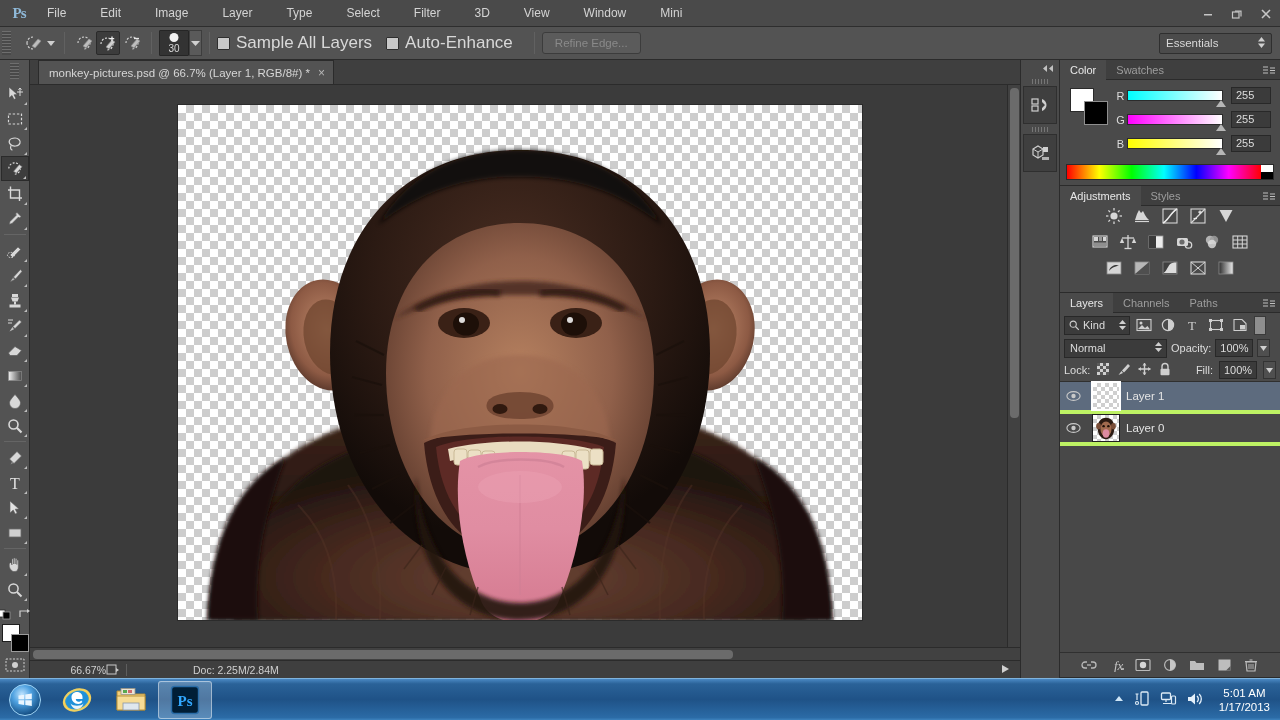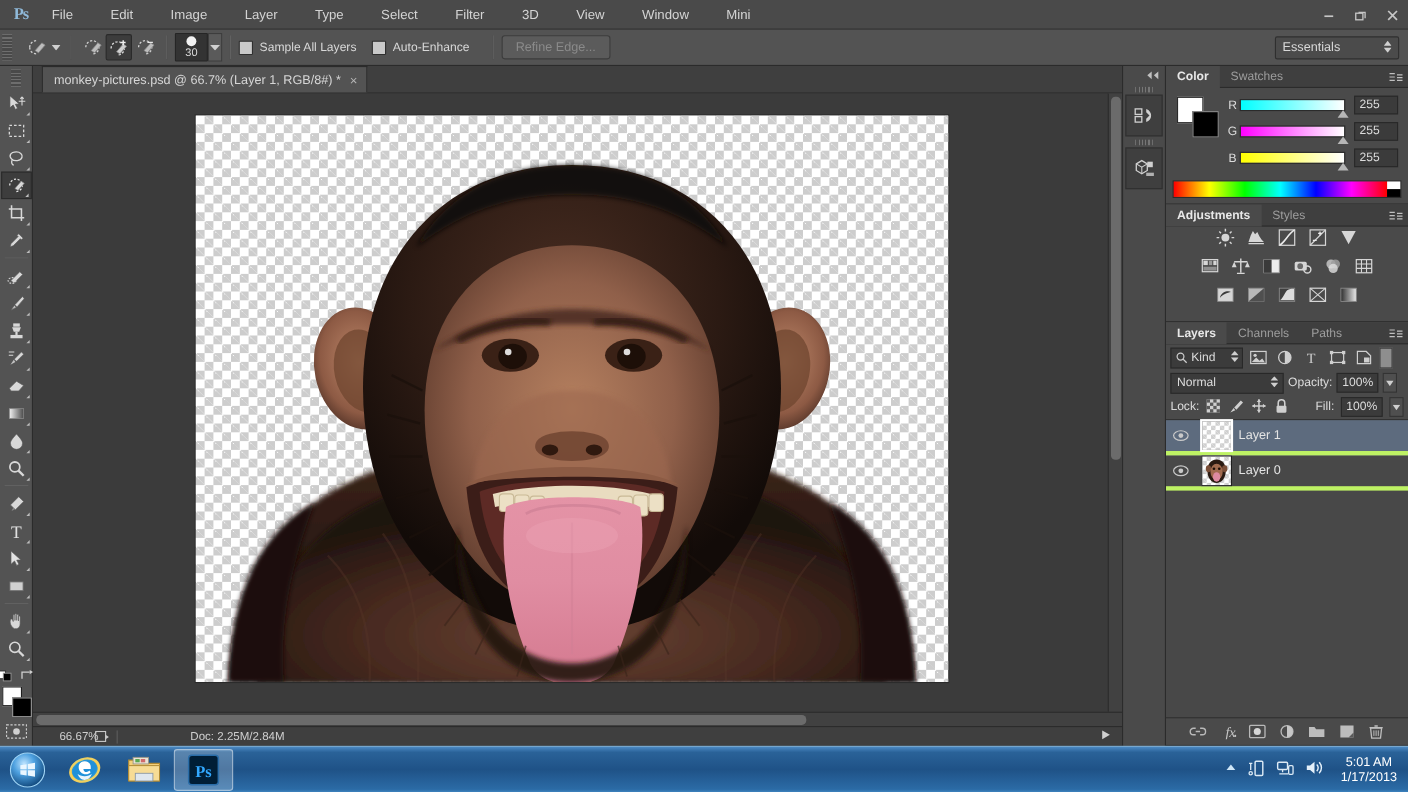--- a/index.html
+++ b/index.html
@@ -53,21 +53,21 @@
     display: flex; flex-direction: column; align-items: center; justify-content: flex-end;
     position: relative; border-radius: 1px;
   }
   .brush-dot { position: absolute; top: 2px; left: 50%; transform: translateX(-50%);
     width: 9px; height: 9px; border-radius: 50%; background: #f2f2f2; }
   .brush-num { font-size: 10px; color: #d8d8d8; line-height: 10px; padding-bottom: 1px; }
   .spinner { width: 13px; height: 26px; background: #5a5a5a; border: 1px solid #3d3d3d;
     display: flex; flex-direction: column; align-items: center; justify-content: center; }
   .checkbox { width: 13px; height: 13px; background: #c9c9c9; border: 1px solid #2f2f2f;
     border-radius: 1px; margin-right: 6px; }
-  .ob-label { font-size: 11px; color: #d8d8d8; margin-right: 14px; }
+  .ob-label { font-size: 17px; color: #d8d8d8; margin-right: 14px; }
   .ob-field { display: flex; align-items: center; }
   .refine-btn {
     height: 22px; padding: 0 12px; background: #5b5b5b;
     border: 1px solid #3c3c3c; border-radius: 3px; color: #8a8a8a;
     font-size: 11.5px; display: flex; align-items: center;
   }
   .workspace-select {
     position: absolute; right: 8px; height: 21px; width: 113px;
     background: #4b4b4b; border: 1px solid #2f2f2f; border-radius: 2px;
     display: flex; align-items: center; padding: 0 6px; color: #d8d8d8; font-size: 11.5px;
@@ -127,21 +127,21 @@
     background: #6b6b6b; border-radius: 4px; }
   .scrollbar-h { position: absolute; left: 0; bottom: 18px; width: 990px; height: 13px;
     background: #414141; border-top: 1px solid #2b2b2b; }
   .scroll-thumb-h { position: absolute; top: 2px; left: 3px; width: 700px; height: 9px;
     background: #6b6b6b; border-radius: 4px; }
   .statusbar {
     position: absolute; left: 0; bottom: 0; width: 990px; height: 18px;
     background: #3f3f3f; display: flex; align-items: center;
     border-top: 1px solid #2b2b2b; font-size: 10.5px; color: #cfcfcf;
   }
-  .zoom-field { width: 56px; padding-left: 24px; }
+  .zoom-field { width: 76px; padding-left: 24px; text-align: right; }
   .doc-info { flex: 1; text-align: left; padding-left: 60px; }
   .st-sep { width: 1px; height: 12px; background: #5e5e5e; }
   .bottom-tabs {
     position: absolute; left: 0; bottom: -20px; width: 990px; height: 20px;
     background: #4a4a4a; display: flex; align-items: center; border-top: 1px solid #2b2b2b;
   }
   .bt { padding: 0 10px; height: 20px; line-height: 20px; font-size: 11px; }
   .bt.active { background: #3b3b3b; color: #e2e2e2; font-weight: bold; }
   .bt.inactive { color: #8f8f8f; }
 
@@ -154,21 +154,21 @@
     border: 1px solid #2f2f2f; display: flex; align-items: center; justify-content: center; }
   .dock-grip { width: 16px; height: 5px; margin: 3px auto 0;
     background: repeating-linear-gradient(to right,#767676 0 1px,#4a4a4a 1px 3px); }
 
   .rightpanels { position: absolute; left: 1060px; top: 60px; width: 220px; height: 618px;
     background: #4a4a4a; display: flex; flex-direction: column; }
   .panel { background: #4a4a4a; border-bottom: 1px solid #2b2b2b; }
   .panel-tabs { display: flex; align-items: stretch; height: 20px; background: #3f3f3f;
     border-bottom: 1px solid #2b2b2b; position: relative; }
   .ptab { padding: 0 10px; height: 20px; line-height: 20px; font-size: 11px; color: #9d9d9d; }
-  .ptab.active { background: #4a4a4a; color: #e8e8e8; font-weight: bold; }
+  .ptab.active { background: #4a4a4a; color: #e8e8e8; font-weight: normal; }
   .pmenu { position: absolute; right: 3px; top: 4px; width: 14px; height: 12px;
     display: flex; align-items: center; }
 
   
   .color-body { padding: 6px 6px 4px 6px; display: flex; }
   .color-swatch-group { position: relative; width: 38px; height: 36px; margin: 2px 6px 0 4px; }
   .cs-fore { position: absolute; left: 0; top: 0; width: 24px; height: 24px;
     background: #fff; border: 1px solid #2a2a2a; }
   .cs-back { position: absolute; left: 14px; top: 13px; width: 24px; height: 24px;
     background: #000; border: 1px solid #8f8f8f; }

